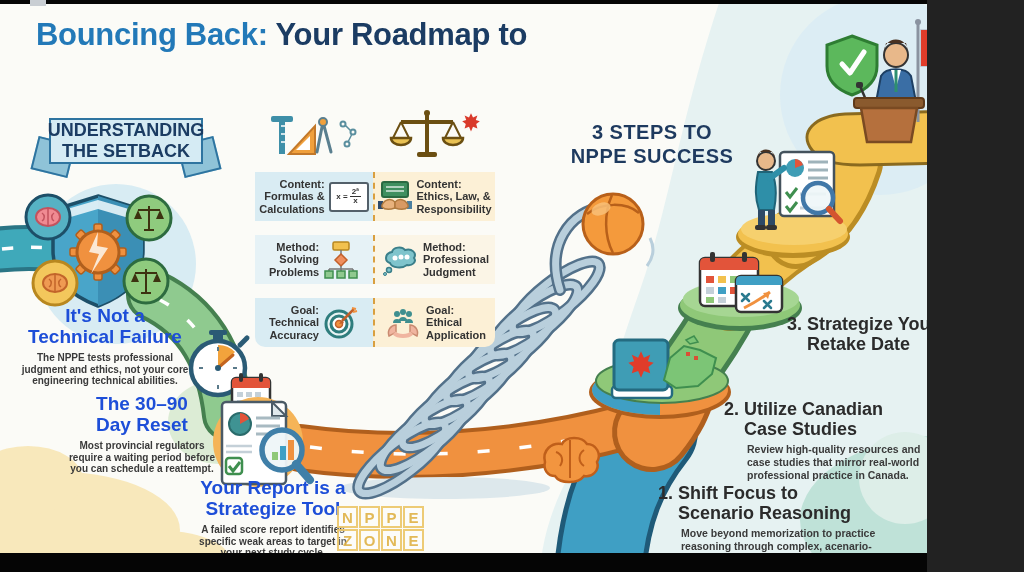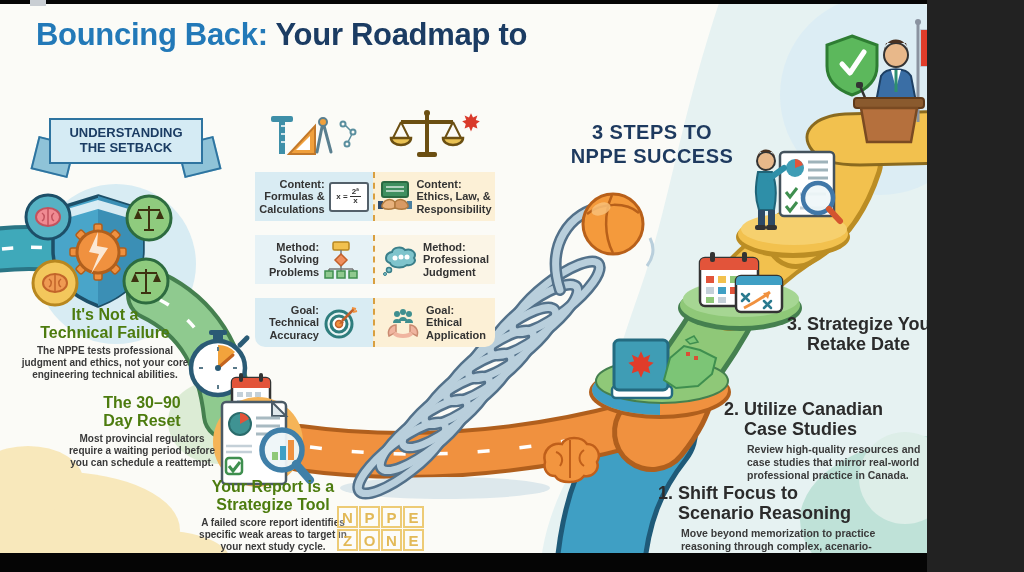--- a/index.html
+++ b/index.html
@@ -14,24 +14,24 @@
   .title{position:absolute;left:36px;top:16px;width:580px;z-index:2;
     font-size:31px;font-weight:800;line-height:37px;letter-spacing:-0.3px;color:#1b3c63;}
   .title .hl{color:#2279b8;}
 
   .banner{position:absolute;left:34px;top:116px;width:184px;height:60px;z-index:2;}
   .banner-tail{position:absolute;width:34px;height:30px;background:#8fc3d8;border:2px solid #2e74a0;top:24px;}
   .banner-tail.left{left:0;transform:rotate(14deg);}
   .banner-tail.right{right:0;transform:rotate(-14deg);}
   .banner-box{position:absolute;left:15px;right:15px;top:2px;bottom:12px;background:#d5ebf4;
     border:2.5px solid #2e74a0;display:flex;align-items:center;justify-content:center;
-    font-size:13px;font-weight:800;color:#1b3c63;text-align:center;white-space:pre-line;line-height:1.15;}
+    font-size:18px;font-weight:800;color:#1b3c63;text-align:center;white-space:pre-line;line-height:1.15;}
 
   .tblock{position:absolute;z-index:2;text-align:center;}
-  .tblock h3{margin:0 0 4px 0;font-size:16px;line-height:1.1;font-weight:800;color:#4d7c0f;white-space:pre-line;}
+  .tblock h3{margin:0 0 4px 0;font-size:19px;line-height:1.1;font-weight:800;color:#1d4ed8;white-space:pre-line;}
   .tblock p{margin:0;font-size:10px;line-height:1.18;font-weight:700;color:#3a3a3a;white-space:pre-line;}
   #tb1{left:5px;top:306px;width:200px;}
   #tb2{left:42px;top:394px;width:200px;}
   #tb3{left:168px;top:478px;width:210px;}
 
   .steps-title{position:absolute;left:548px;top:120px;width:208px;z-index:2;text-align:center;
     font-size:20px;font-weight:800;letter-spacing:0.5px;line-height:1.2;color:#1e3a5f;white-space:pre-line;}
 
   .step{position:absolute;z-index:2;}
   .step-head{display:flex;gap:5px;font-size:18px;font-weight:800;color:#2b2b2b;line-height:1.12;}

